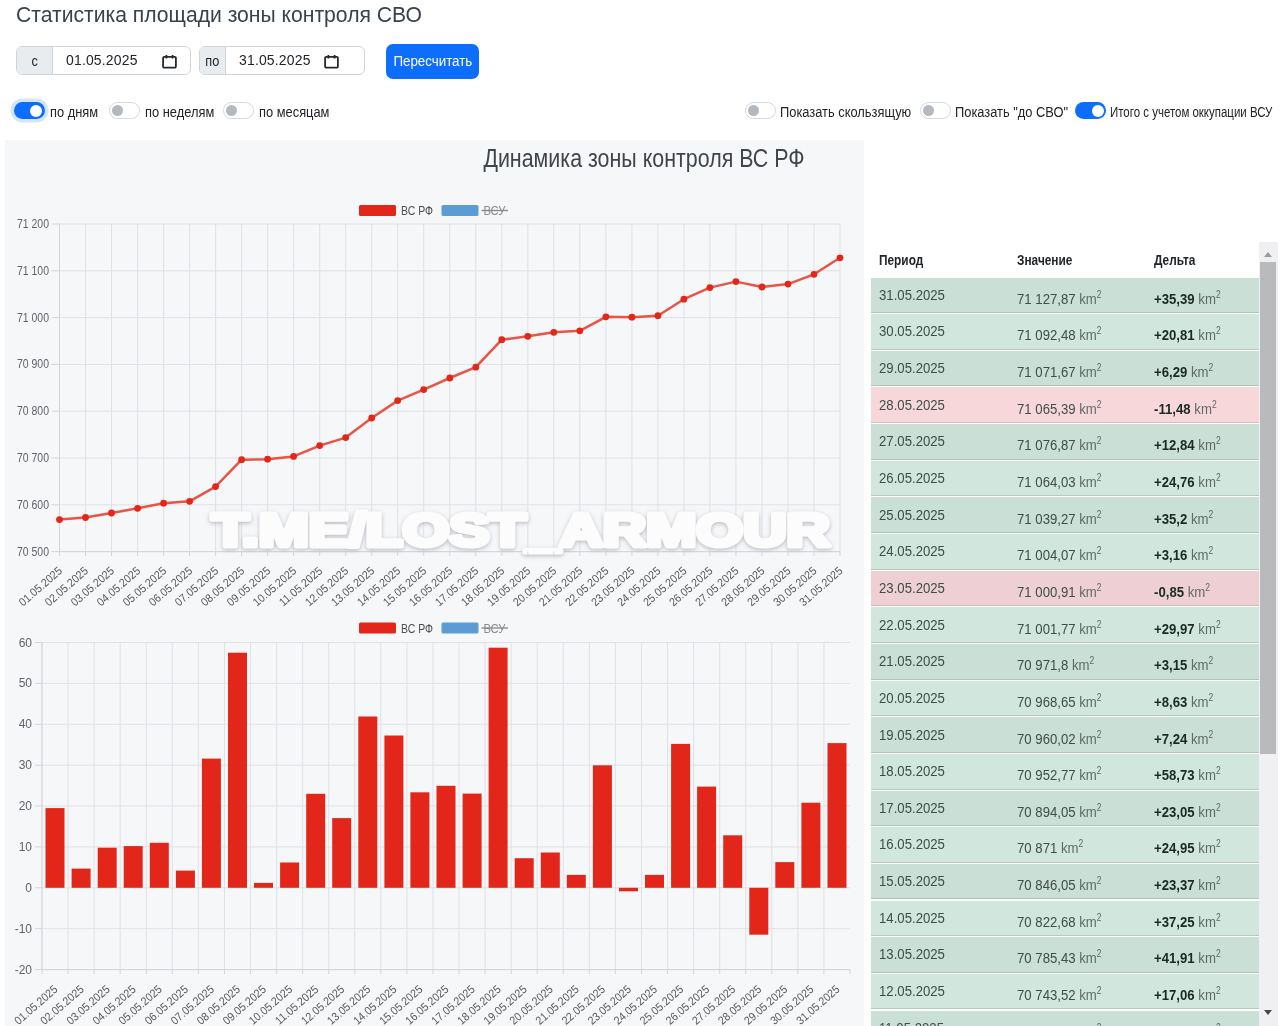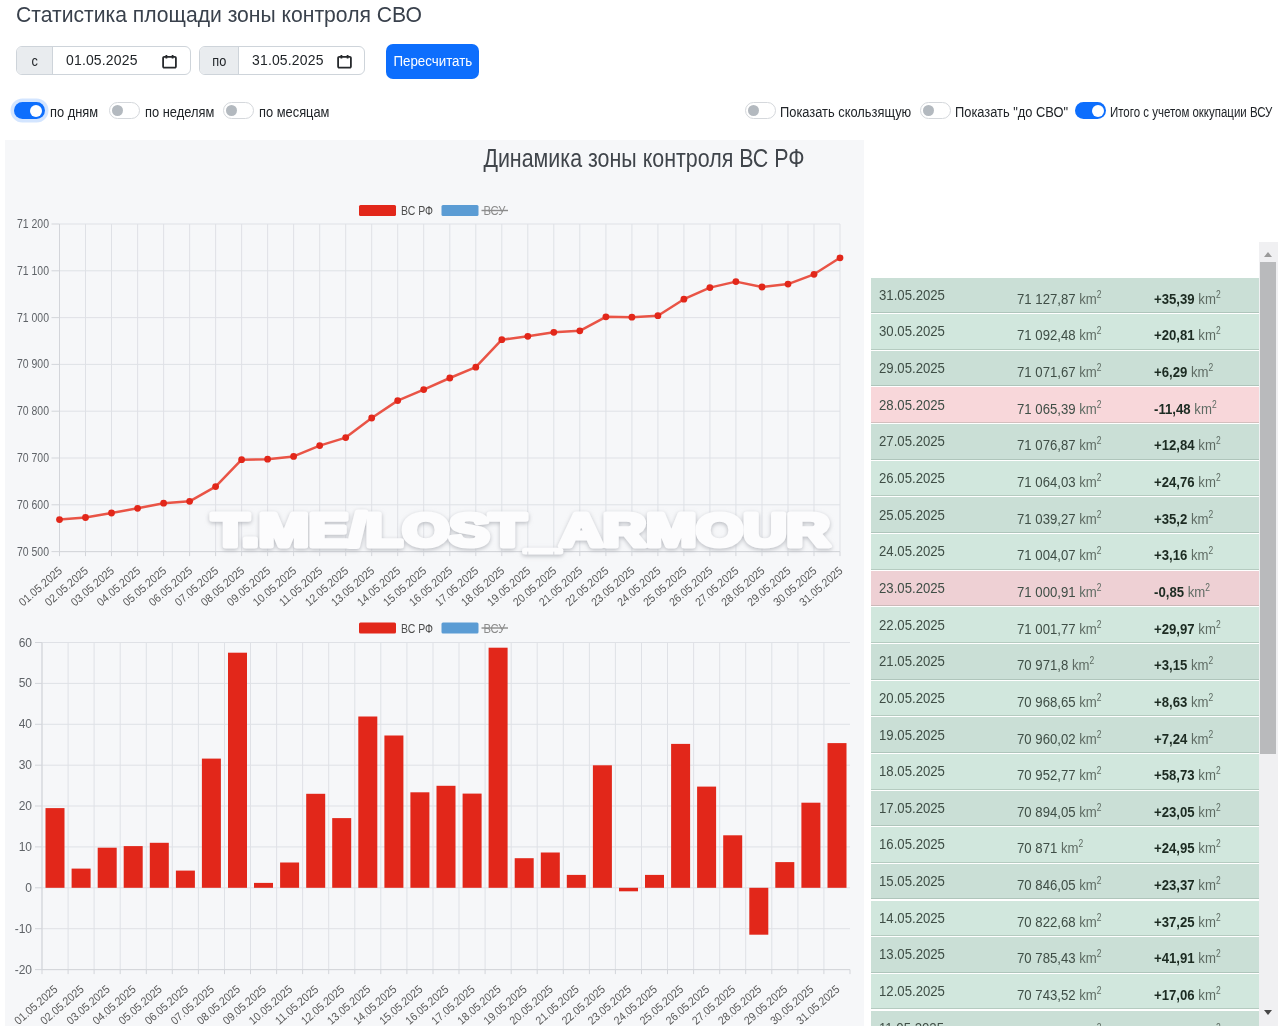--- a/index.html
+++ b/index.html
@@ -71,21 +71,21 @@
         <span style="transform:scaleX(0.85)">с</span>
       </div>
   <div class="val" style="width:137px">
         <span class="dt">01.05.2025</span>
     <svg class="calic" style="right:13px" viewBox="0 0 15 15">
           <path d="M2.2 2.8 h10.6 a1.1 1.1 0 0 1 1.1 1.1 V12.6 a1.1 1.1 0 0 1 -1.1 1.1 H2.2 a1.1 1.1 0 0 1 -1.1 -1.1 V3.9 a1.1 1.1 0 0 1 1.1-1.1 z M4.4 1 V4.4 M10.6 1 V4.4" fill="none" stroke="#26292c" stroke-width="1.8"></path>
         </svg>
   </div>
 </div>
 <div class="igroup" style="left:199px;width:166px">
-  <div class="lab" style="width:39px">
+  <div class="lab" style="width:26px">
         <span style="transform:scaleX(0.85)">по</span>
       </div>
   <div class="val" style="width:125px">
         <span class="dt">31.05.2025</span>
     <svg class="calic" style="right:12px" viewBox="0 0 15 15">
           <path d="M2.2 2.8 h10.6 a1.1 1.1 0 0 1 1.1 1.1 V12.6 a1.1 1.1 0 0 1 -1.1 1.1 H2.2 a1.1 1.1 0 0 1 -1.1 -1.1 V3.9 a1.1 1.1 0 0 1 1.1-1.1 z M4.4 1 V4.4 M10.6 1 V4.4" fill="none" stroke="#26292c" stroke-width="1.8"></path>
         </svg>
   </div>
 </div>
 <div class="btn">
@@ -422,20 +422,25 @@
 <text transform="translate(835.5,850.5) rotate(-41)" font-size="11.5" fill="#5a5a5a" text-anchor="end" textLength="53" lengthAdjust="spacingAndGlyphs">31.05.2025</text>
 <rect x="354.0" y="482.5" width="37" height="11" rx="1.5" fill="#e2271a"></rect>
 <text x="396.0" y="492.5" font-size="13.5" fill="#4d4d4d" textLength="32" lengthAdjust="spacingAndGlyphs">ВС РФ</text>
 <rect x="436.5" y="482.5" width="37" height="11" rx="1.5" fill="#5b9cd4"></rect>
 <text x="478.5" y="492.5" font-size="13.5" fill="#8c8c8c" textLength="22" lengthAdjust="spacingAndGlyphs">ВСУ</text>
 <line x1="476.5" y1="488.0" x2="503.0" y2="488.0" stroke="#8c8c8c" stroke-width="1.4"></line>
 </svg>
 
 <div class="ctitle">Динамика зоны контроля ВС РФ</div>
 
+<div class="thead">
+  <span style="left:8px">Период</span>
+  <span style="left:146px">Значение</span>
+  <span style="left:283px">Дельта</span>
+</div>
 <div class="trow" style="top:277.5px;height:35.6px;background:#cadfd6">
       <span class="c1">31.05.2025</span>
       <span class="c2">71 127,87 <span class="u">km<sup>2</sup></span></span>
       <span class="c3"><b>+35,39</b> <span class="u">km<sup>2</sup></span></span>
     </div>
 <div class="trow" style="top:314.1px;height:35.6px;background:#d1e7dd">
       <span class="c1">30.05.2025</span>
       <span class="c2">71 092,48 <span class="u">km<sup>2</sup></span></span>
       <span class="c3"><b>+20,81</b> <span class="u">km<sup>2</sup></span></span>
     </div>

